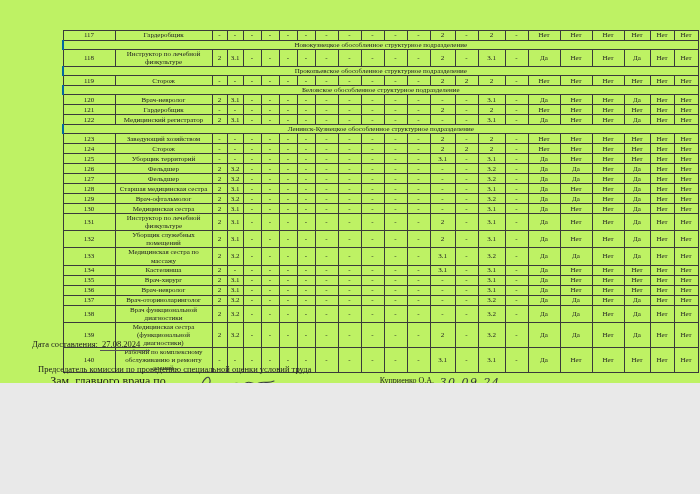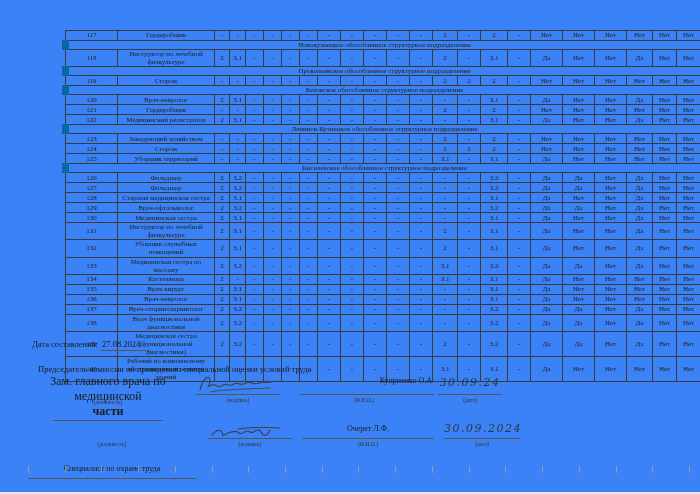--- a/index.html
+++ b/index.html
@@ -1,25 +1,25 @@
 <!DOCTYPE html>
 <html><head>
 <meta charset="utf-8">
 <style>
   html,body{margin:0;padding:0;}
   body{width:700px;height:494px;background:#e9e9e9;}
-  .page{position:relative;width:700px;height:492px;background:#3b82f6;overflow:hidden;
+  .page{position:relative;width:700px;height:383px;background:#bef264;overflow:hidden;
         font-family:"Liberation Serif",serif;color:#1c1c1c;}
   
   table.sout{position:absolute;left:62px;top:30px;width:635px;border-collapse:collapse;table-layout:fixed;}
   table.sout td{border:1px solid #3a3a3a;text-align:center;vertical-align:middle;
       font-size:7px;line-height:1.15;padding:0 1px;color:#222;}
   table.sout tr{height:10px;}
   table.sout tr.section-row{height:9px;}
-  table.sout tr.section-row td{font-size:7px;border-left:7px solid #0369a1;border-right:1px solid #3a3a3a;}
+  table.sout tr.section-row td{font-size:7px;border-left:2px solid #0369a1;border-right:1px solid #3a3a3a;}
   td.c-title{font-size:7px;line-height:1.1;}
   
   .dateline{position:absolute;left:32px;top:339px;font-size:8.5px;}
   .dateline .val{border-bottom:1px solid #555;padding:0 10px 1px 2px;}
   .sig-heading{position:absolute;font-size:8.5px;}
   .sigline{position:absolute;border-bottom:1px solid #555;text-align:center;font-size:8px;}
   .sigcap{position:absolute;font-size:5.5px;color:#333;text-align:center;}
   .hand{font-family:"DejaVu Serif",serif;font-style:italic;color:#30343c;letter-spacing:1.5px;
         transform:rotate(-3deg);font-size:11px;}
   .sig-svg{position:absolute;}
@@ -291,23 +291,20 @@
           <td>-</td>
           <td>3.1</td>
           <td>-</td>
           <td>Да</td>
           <td>Нет</td>
           <td>Нет</td>
           <td>Нет</td>
           <td>Нет</td>
           <td>Нет</td>
         </tr>
-        <tr class="section-row">
-          <td colspan="23">Киселевское обособленное структурное подразделение</td>
-        </tr>
         <tr>
           <td>126</td>
           <td class="c-title">Фельдшер</td>
           <td>2</td>
           <td>3.2</td>
           <td>-</td>
           <td>-</td>
           <td>-</td>
           <td>-</td>
           <td>-</td>

